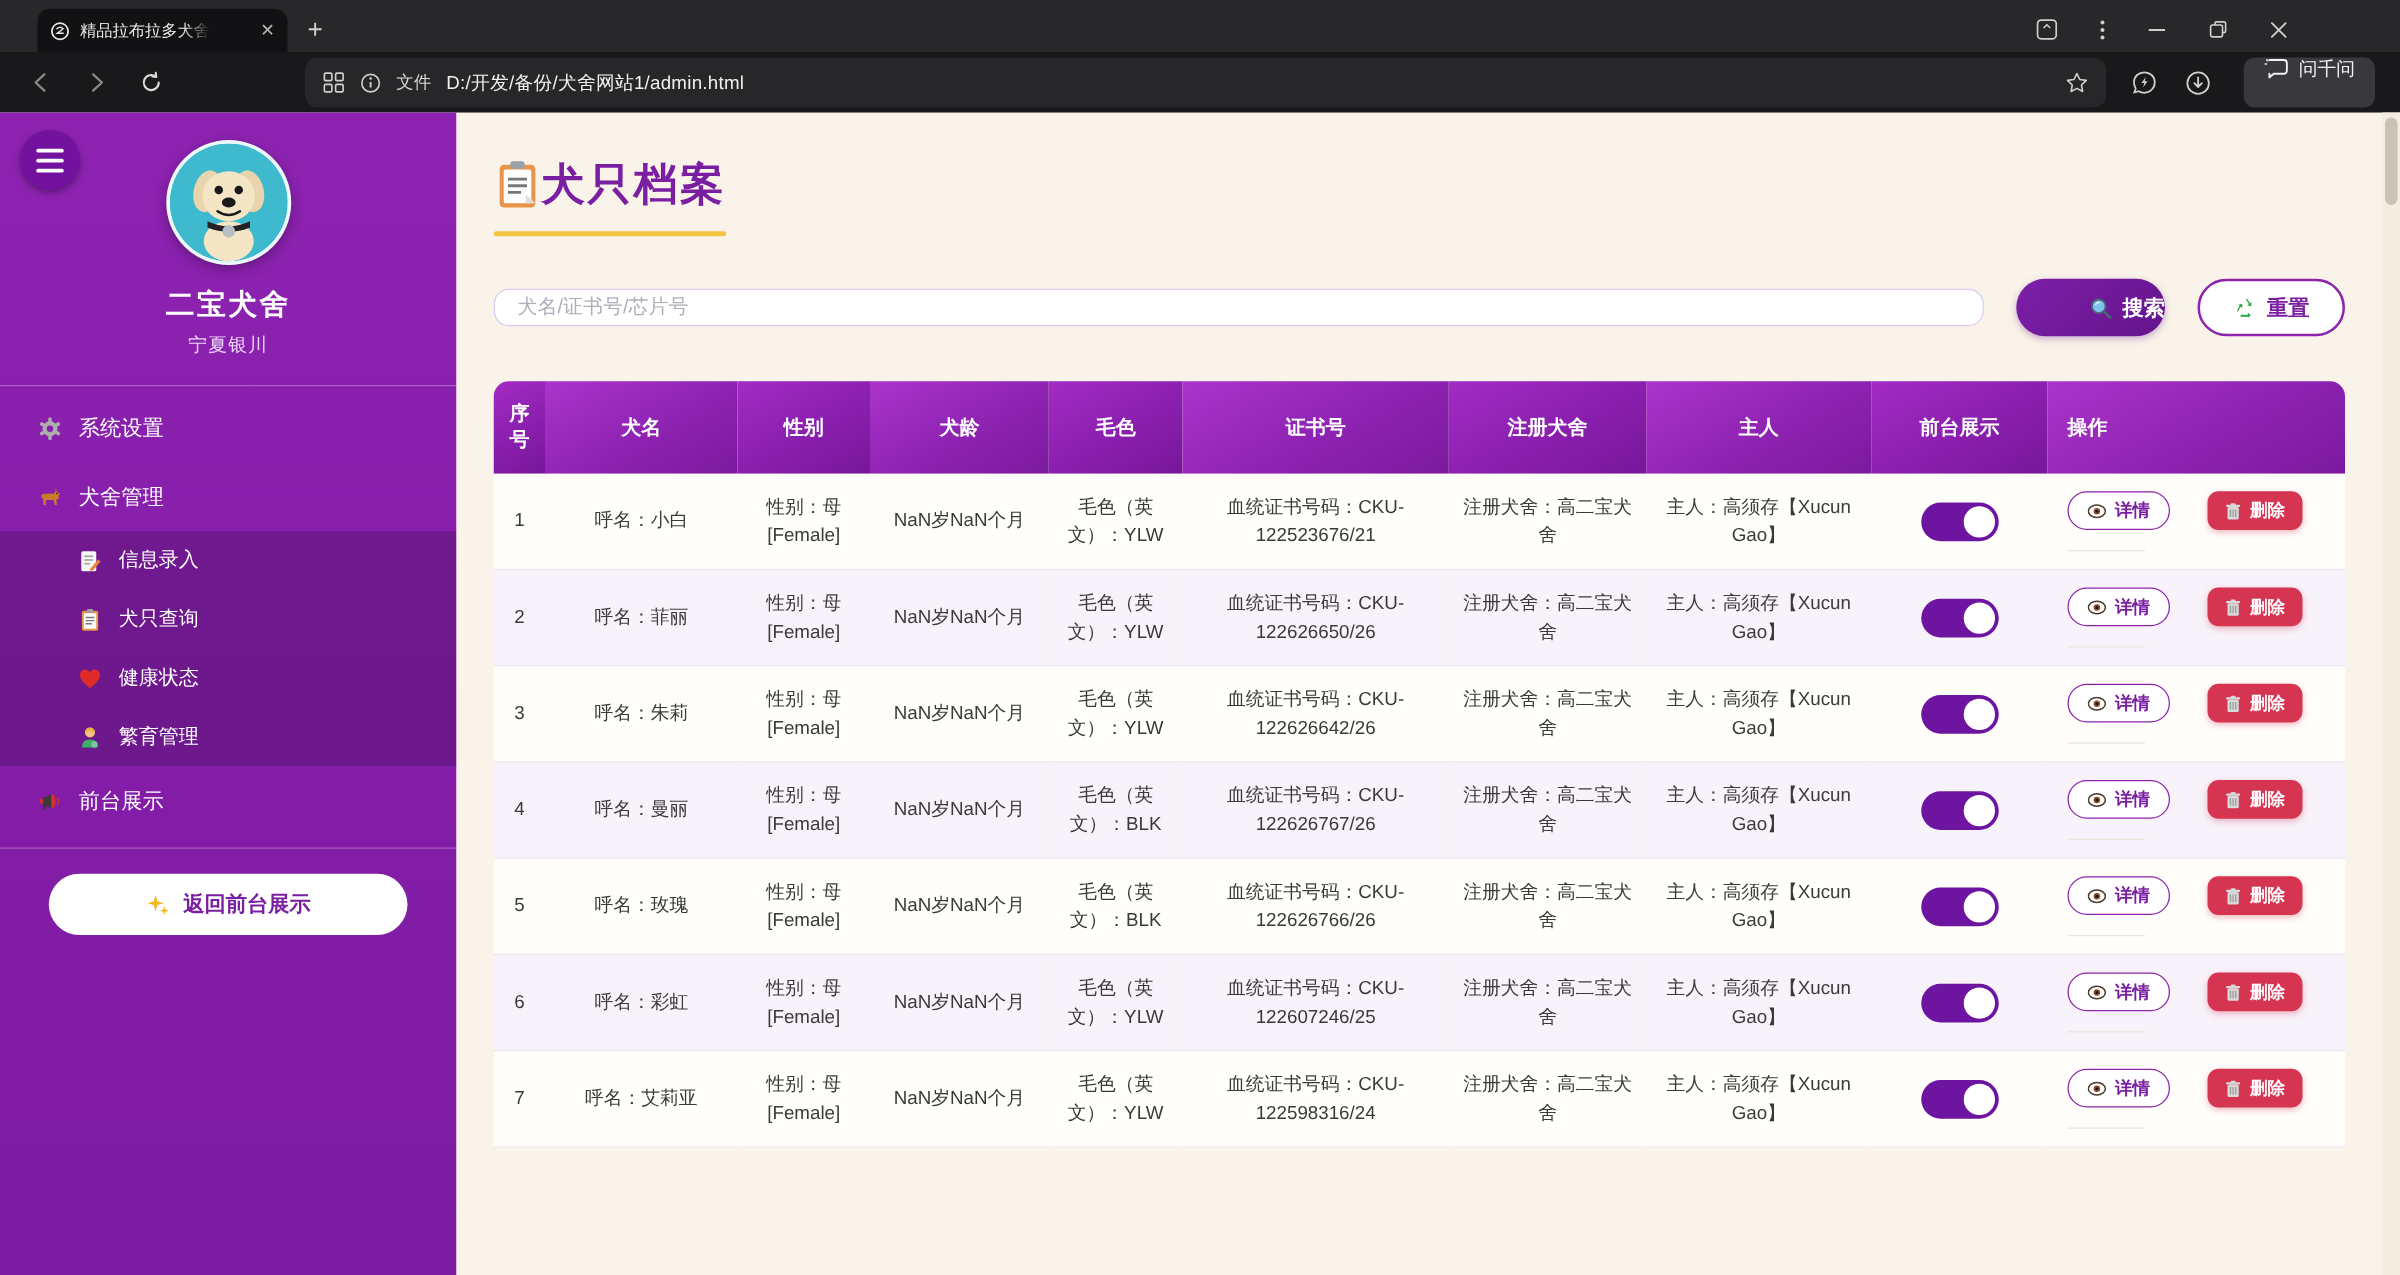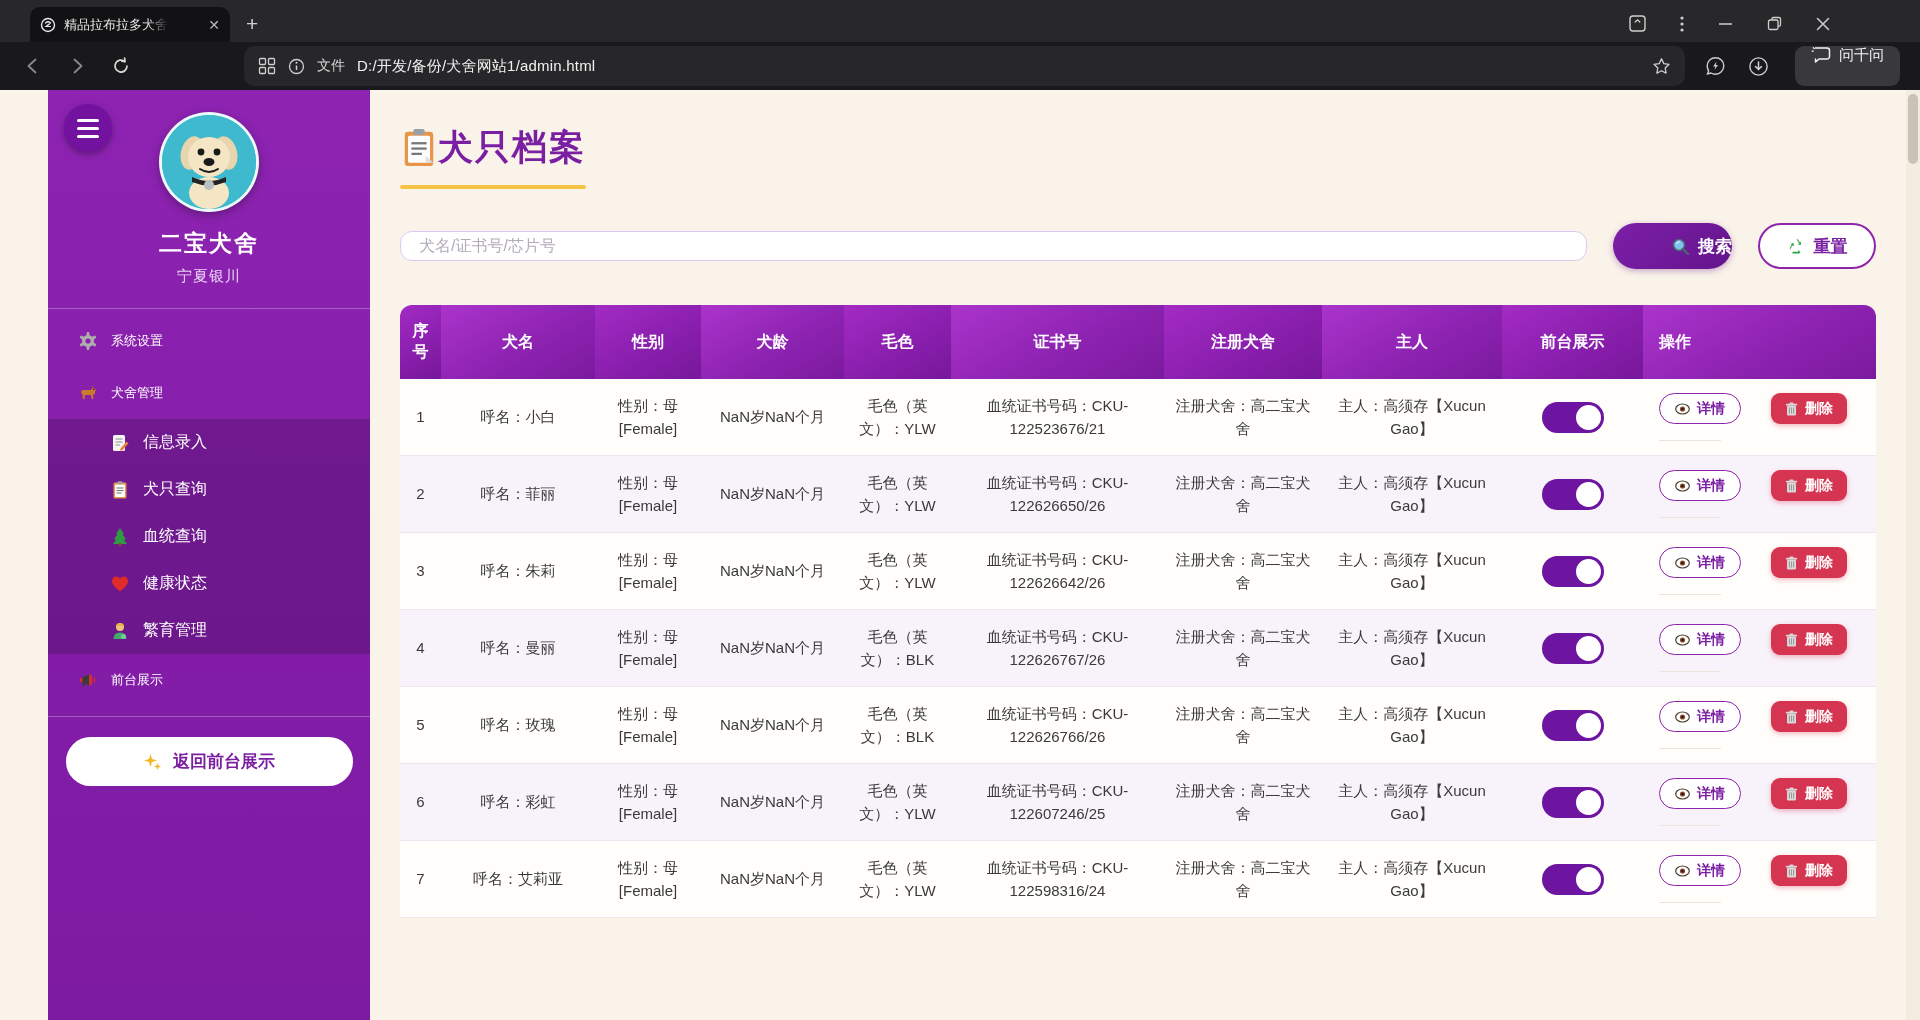--- a/index.html
+++ b/index.html
@@ -25,30 +25,30 @@
   .url-text { color:#f0f0f0; font-size:15px; letter-spacing:.2px; }
   .ab-spacer { flex:1; }
   .right-icons { display:flex; align-items:center; gap:22px; padding-right:4px; }
   .ai-chip { height:40px; background:#39393d; border-radius:9px; display:flex; gap:8px; padding:0 16px; margin-left:4px; }
   .ai-chip span { color:#f2f2f2; font-size:15px; }
 
   
   .content { flex:1; display:flex; position:relative; background:#faf3e9; }
 
   
-  .sidebar { width:322px; background:linear-gradient(180deg,#8e23b2 0%,#831da8 60%,#7d1aa2 100%); color:#fff; position:relative; flex-shrink:0;margin-left:48px; }
+  .sidebar { width:365px; background:linear-gradient(180deg,#8e23b2 0%,#831da8 60%,#7d1aa2 100%); color:#fff; position:relative; flex-shrink:0; }
   .hamburger { position:absolute; left:16px; top:14px; width:48px; height:48px; border-radius:50%; background:#7412a0; box-shadow:0 2px 6px rgba(0,0,0,.35); display:flex; flex-direction:column; gap:5px; align-items:center; justify-content:center; cursor:pointer; }
   .hamburger i { width:22px; height:3px; background:#fff; border-radius:2px; }
   .profile { text-align:center; padding-top:22px; }
   .avatar { width:100px; height:100px; border-radius:50%; border:3px solid rgba(255,255,255,.9); box-shadow:0 3px 10px rgba(0,0,0,.3); margin:0 auto; overflow:hidden; background:#3fb9cd; }
   .kennel-name { font-size:23px; font-weight:bold; letter-spacing:2px; margin-top:16px; }
   .kennel-loc { font-size:15px; color:#ead2f6; margin-top:8px; letter-spacing:1px; }
   .side-divider { height:1px; background:rgba(255,255,255,.28); margin-top:22px; }
   .menu { padding-top:6px; }
-  .menu-item { display:flex; align-items:center; gap:13px; padding:16px 0 16px 30px; font-size:13px; cursor:pointer; }
+  .menu-item { display:flex; align-items:center; gap:13px; padding:16px 0 16px 30px; font-size:17px; cursor:pointer; }
   .submenu { background:rgba(0,0,0,.17); }
   .submenu .menu-item { padding-left:62px; font-size:16px; padding-top:13px; padding-bottom:13px; }
   .side-bottom-divider { height:1px; background:rgba(255,255,255,.28); margin-top:10px; }
   .back-btn { margin:20px auto 0; width:287px; height:49px; border-radius:26px; background:#fff; border:none; color:#7b1fa2; font-size:17px; font-weight:bold; display:flex; align-items:center; justify-content:center; gap:10px; cursor:pointer; font-family:inherit; }
   .micon { width:20px; height:20px; flex-shrink:0; }
 
   
   .main { flex:1; padding:34px 44px 0 20px; overflow:hidden; }
   .page-title-row { display:flex; align-items:center; gap:0; padding-left:10px; }
   .page-title { font-size:35px; font-weight:bold; color:#7b1fa2; letter-spacing:2px; }
@@ -239,27 +239,20 @@
           <div class="menu-item">
             <svg class="micon" viewBox="0 0 20 20">
                 <rect x="3.5" y="2.5" width="13" height="16" rx="1.5" fill="#e8954a"></rect>
                 <rect x="5" y="4.5" width="10" height="12.5" rx="0.8" fill="#fdfdfd"></rect>
                 <line x1="6.5" y1="8" x2="13.5" y2="8" stroke="#777" stroke-width="1.1"></line>
                 <line x1="6.5" y1="10.5" x2="13.5" y2="10.5" stroke="#777" stroke-width="1.1"></line>
                 <line x1="6.5" y1="13" x2="11.5" y2="13" stroke="#777" stroke-width="1.1"></line>
                 <rect x="7.5" y="1.2" width="5" height="3" rx="1" fill="#9aa0a6"></rect>
               </svg>
             <span>犬只查询</span>
-          </div>
-          <div class="menu-item">
-            <svg class="micon" viewBox="0 0 20 20">
-                <path d="M10 1 L14 7 L12.5 7 L16 12.5 L13.8 12.5 L17 17 L3 17 L6.2 12.5 L4 12.5 L7.5 7 L6 7 Z" fill="#2e9e44"></path>
-                <rect x="8.8" y="16" width="2.4" height="3" fill="#7a5230"></rect>
-              </svg>
-            <span>血统查询</span>
           </div>
           <div class="menu-item">
             <svg class="micon" viewBox="0 0 20 20">
                 <path d="M10 17.5 C4 13 2 10 2 6.8 C2 4.2 4 2.5 6.2 2.5 C7.8 2.5 9.2 3.4 10 4.8 C10.8 3.4 12.2 2.5 13.8 2.5 C16 2.5 18 4.2 18 6.8 C18 10 16 13 10 17.5 Z" fill="#e02b2b"></path>
               </svg>
             <span>健康状态</span>
           </div>
           <div class="menu-item">
             <svg class="micon" viewBox="0 0 20 20">
                 <circle cx="10" cy="6" r="4" fill="#f1c27d"></circle>

